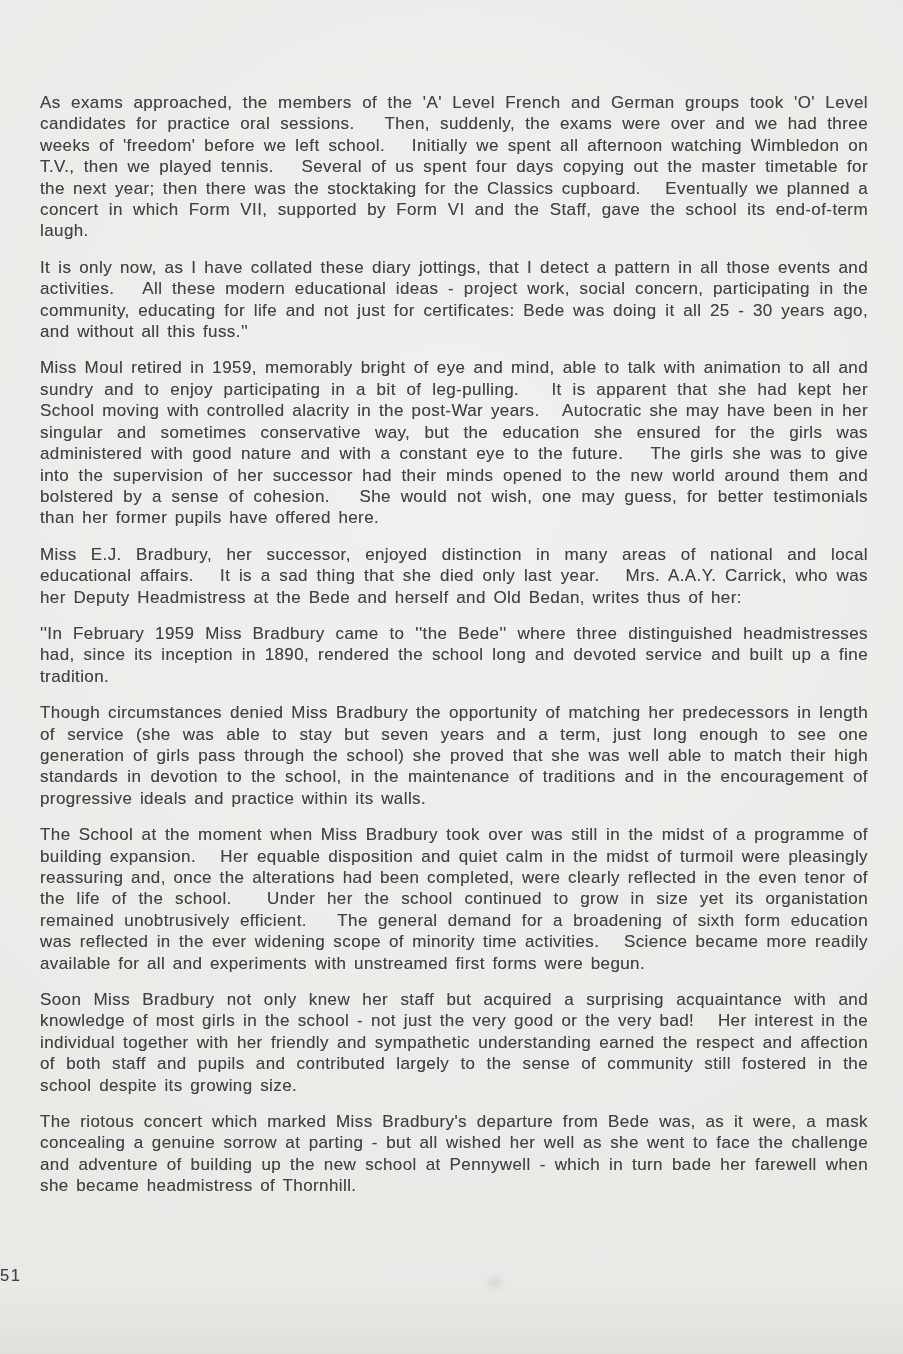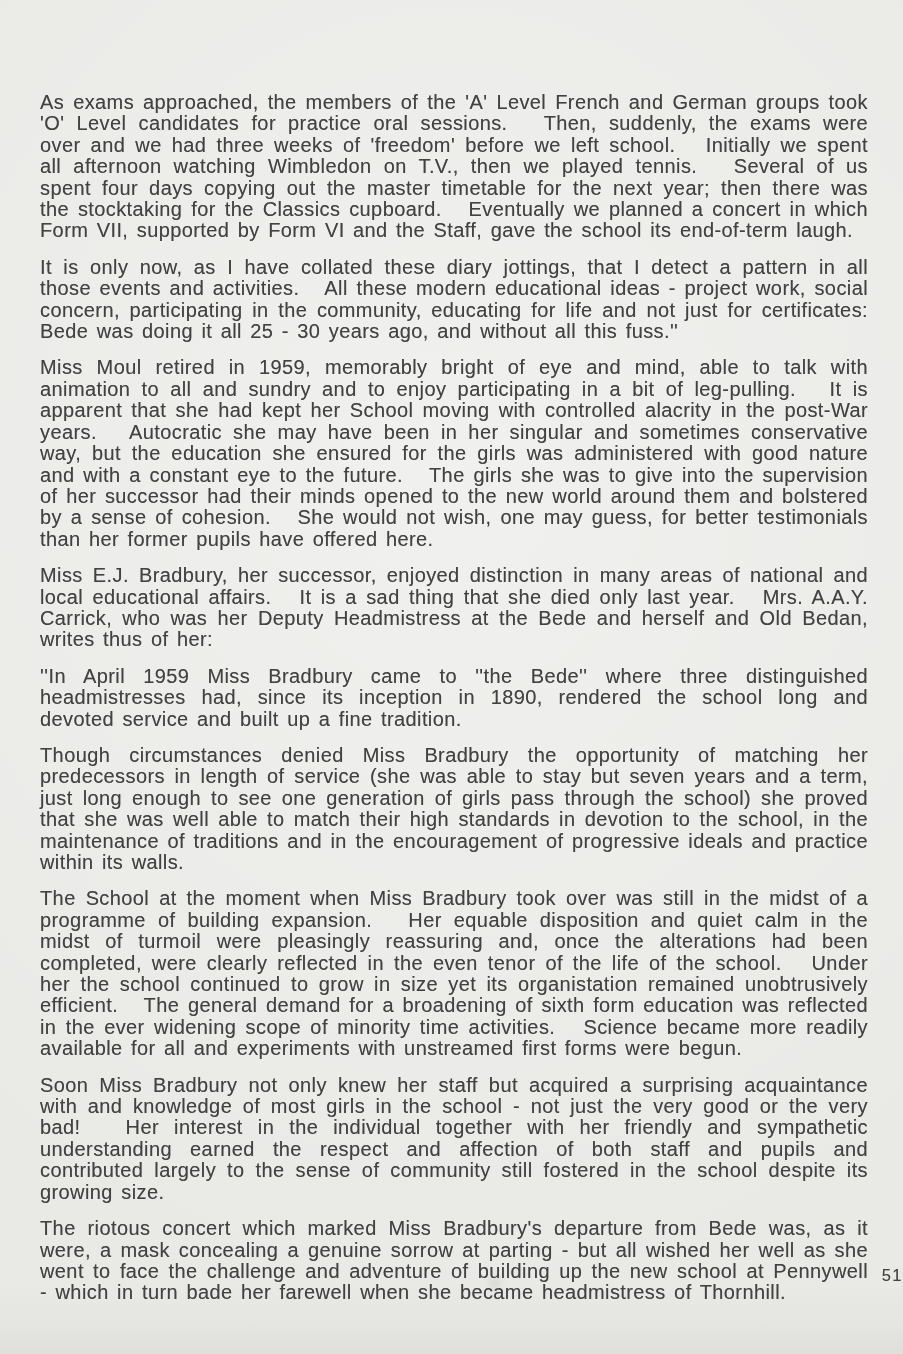--- a/index.html
+++ b/index.html
@@ -37,34 +37,34 @@
     pointer-events:none;
   }
   .textblock{
     position:absolute;
     left:40px;
     top:92px;
     width:828px;
   }
   .para{
     margin:0 0 15px 0;
-    font-size:20px;
+    font-size:17px;
     line-height:21.4px;
     letter-spacing:0.4px;
     word-spacing:2.5px;
     text-align:justify;
     color:var(--ink);
     text-shadow:0 0 0.6px rgba(66,66,66,0.45);
   }
   .pagenum{
     position:absolute;
     top:1266px;
     left:0;
     width:100%;
-    text-align:right;
+    text-align:left;
     font-size:16.5px;
     letter-spacing:1.5px;
     color:var(--ink);
     text-shadow:0 0 0.6px rgba(66,66,66,0.45);
   }
   
   .smudge{
     position:absolute;
     top:1278px;
     left:488px;
@@ -77,21 +77,21 @@
 </style>
 </head>
 <body>
 
 <div class="sheet">
   <div class="textblock">
     <p class="para">As exams approached, the members of the 'A' Level French and German groups took 'O' Level candidates for practice oral sessions.&nbsp;&nbsp; Then, suddenly, the exams were over and we had three weeks of 'freedom' before we left school.&nbsp;&nbsp; Initially we spent all afternoon watching Wimbledon on T.V., then we played tennis.&nbsp;&nbsp; Several of us spent four days copying out the master timetable for the next year; then there was the stocktaking for the Classics cupboard.&nbsp;&nbsp; Eventually we planned a concert in which Form VII, supported by Form VI and the Staff, gave the school its end-of-term laugh.</p>
       <p class="para">It is only now, as I have collated these diary jottings, that I detect a pattern in all those events and activities.&nbsp;&nbsp; All these modern educational ideas - project work, social concern, participating in the community, educating for life and not just for certificates: Bede was doing it all 25 - 30 years ago, and without all this fuss.''</p>
       <p class="para">Miss Moul retired in 1959, memorably bright of eye and mind, able to talk with animation to all and sundry and to enjoy participating in a bit of leg-pulling.&nbsp;&nbsp; It is apparent that she had kept her School moving with controlled alacrity in the post-War years.&nbsp;&nbsp; Autocratic she may have been in her singular and sometimes conservative way, but the education she ensured for the girls was administered with good nature and with a constant eye to the future.&nbsp;&nbsp; The girls she was to give into the supervision of her successor had their minds opened to the new world around them and bolstered by a sense of cohesion.&nbsp;&nbsp; She would not wish, one may guess, for better testimonials than her former pupils have offered here.</p>
       <p class="para">Miss E.J. Bradbury, her successor, enjoyed distinction in many areas of national and local educational affairs.&nbsp;&nbsp; It is a sad thing that she died only last year.&nbsp;&nbsp; Mrs. A.A.Y. Carrick, who was her Deputy Headmistress at the Bede and herself and Old Bedan, writes thus of her:</p>
-      <p class="para">''In April 1959 Miss Bradbury came to ''the Bede'' where three distinguished headmistresses had, since its inception in 1890, rendered the school long and devoted service and built up a fine tradition.</p>
+      <p class="para">''In February 1959 Miss Bradbury came to ''the Bede'' where three distinguished headmistresses had, since its inception in 1890, rendered the school long and devoted service and built up a fine tradition.</p>
       <p class="para">Though circumstances denied Miss Bradbury the opportunity of matching her predecessors in length of service (she was able to stay but seven years and a term, just long enough to see one generation of girls pass through the school) she proved that she was well able to match their high standards in devotion to the school, in the maintenance of traditions and in the encouragement of progressive ideals and practice within its walls.</p>
       <p class="para">The School at the moment when Miss Bradbury took over was still in the midst of a programme of building expansion.&nbsp;&nbsp; Her equable disposition and quiet calm in the midst of turmoil were pleasingly reassuring and, once the alterations had been completed, were clearly reflected in the even tenor of the life of the school.&nbsp;&nbsp; Under her the school continued to grow in size yet its organistation remained unobtrusively efficient.&nbsp;&nbsp; The general demand for a broadening of sixth form education was reflected in the ever widening scope of minority time activities.&nbsp;&nbsp; Science became more readily available for all and experiments with unstreamed first forms were begun.</p>
       <p class="para">Soon Miss Bradbury not only knew her staff but acquired a surprising acquaintance with and knowledge of most girls in the school - not just the very good or the very bad!&nbsp;&nbsp; Her interest in the individual together with her friendly and sympathetic understanding earned the respect and affection of both staff and pupils and contributed largely to the sense of community still fostered in the school despite its growing size.</p>
       <p class="para">The riotous concert which marked Miss Bradbury's departure from Bede was, as it were, a mask concealing a genuine sorrow at parting - but all wished her well as she went to face the challenge and adventure of building up the new school at Pennywell - which in turn bade her farewell when she became headmistress of Thornhill.</p>
   </div>
   <div class="pagenum">51</div>
   <div class="smudge"></div>
   <div class="bottom-shade"></div>
 </div>
 

